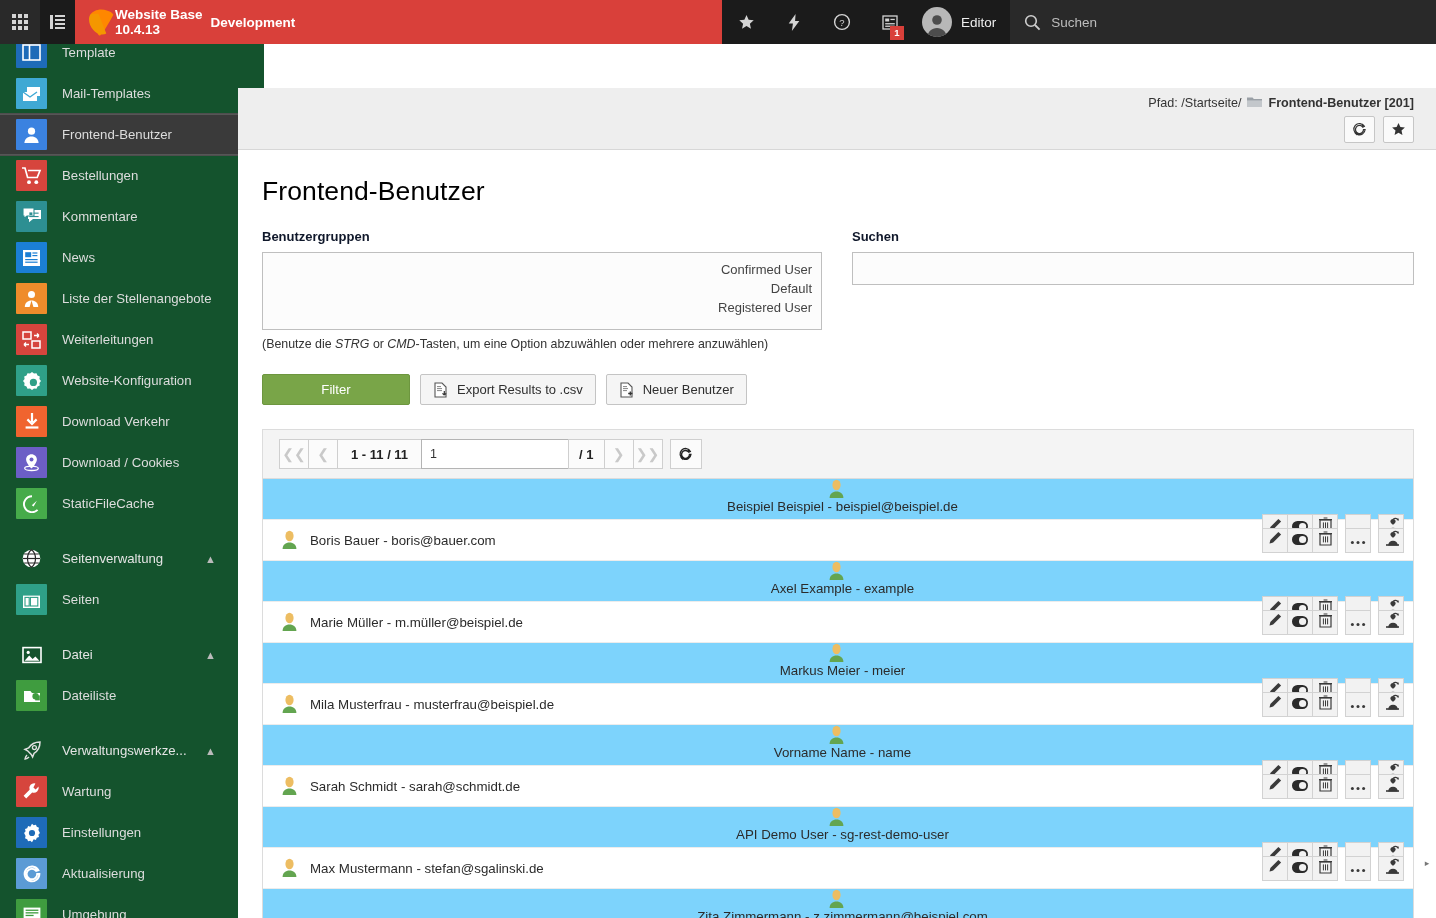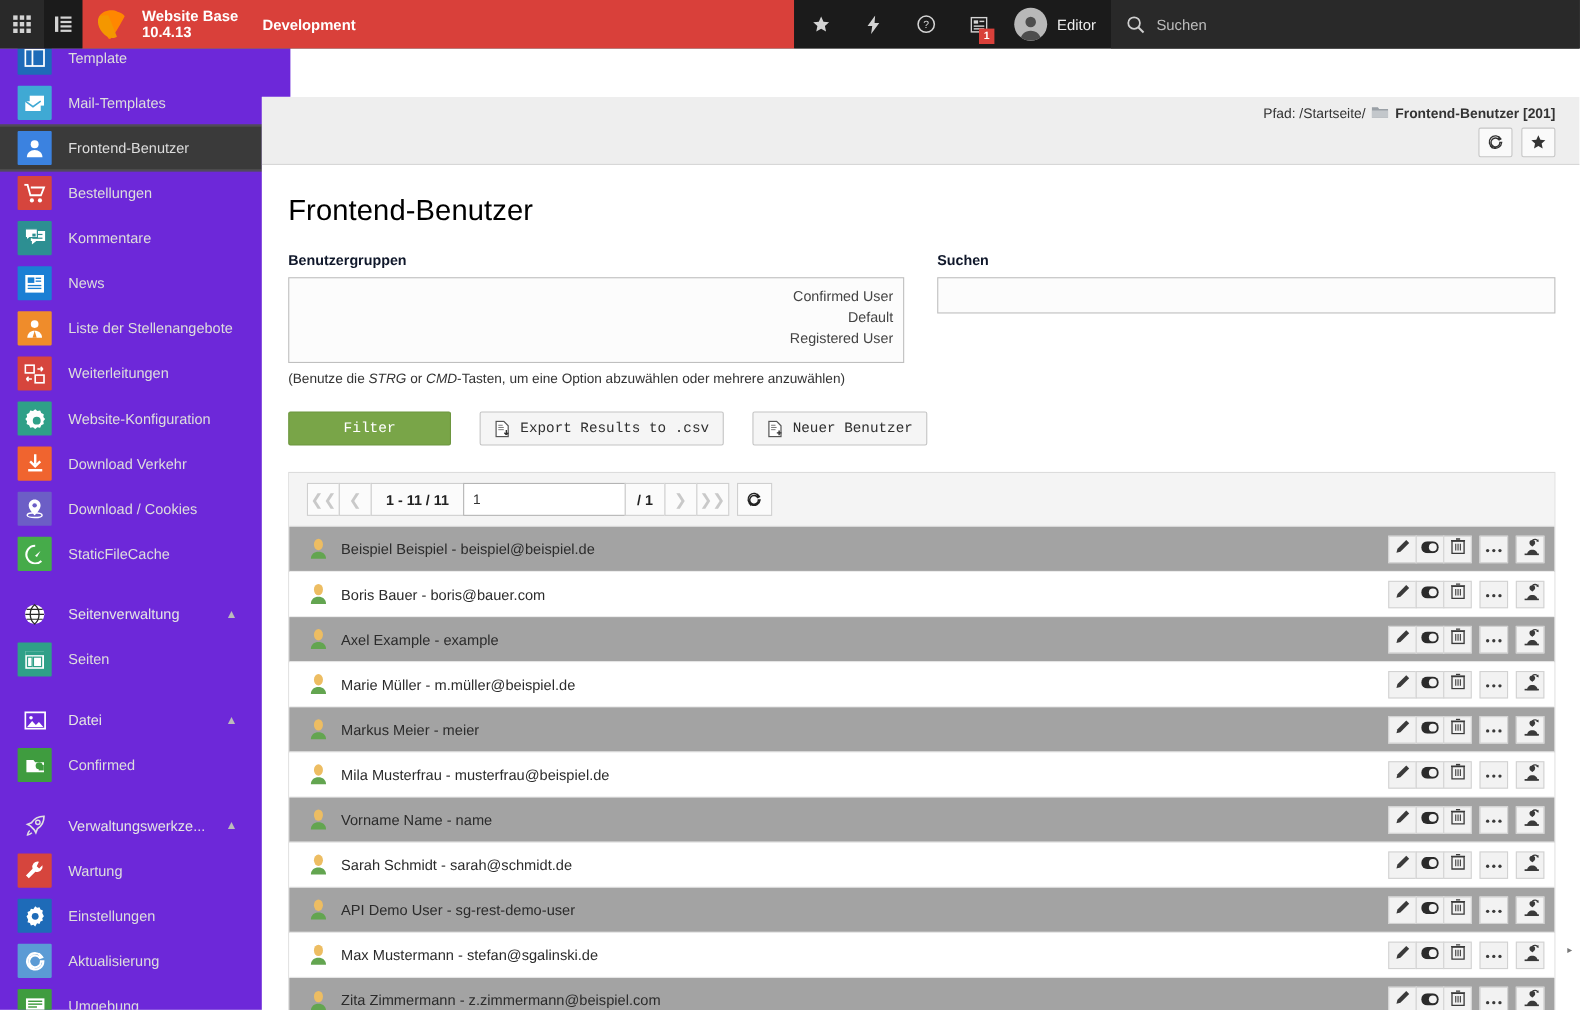--- a/index.html
+++ b/index.html
@@ -33,21 +33,21 @@
   .list-icon i { position: absolute; left: 5px; height: 2px; width: 10px; background: #d4d4d4; }
   .list-icon i:nth-child(1){top:0}.list-icon i:nth-child(2){top:4px}
   .list-icon i:nth-child(3){top:8px}.list-icon i:nth-child(4){top:12px}
   .list-icon b { position:absolute; left:0; top:0; width:3px; height:14px; background:#d4d4d4;}
 
   .tb-brand {
     background: #d9403a;
     display: flex; align-items: center;
     padding: 0 14px 0 14px;
     min-width: 647px;
-    gap: 14px;
+    gap: 0;
   }
   .typo3-logo { width: 26px; height: 28px; flex: none; }
   .brand-title {
     color: #fff; font-size: 13.5px; font-weight: bold; line-height: 15px;
     white-space: pre-line;
   }
   .brand-ctx { color: #fff; font-size: 13.5px; font-weight: bold; margin-left: 8px;}
 
   .tb-right { flex: 1; display: flex; align-items: stretch; background:#1b1b1b; }
   .tb-btn {
@@ -64,21 +64,21 @@
     width:30px;height:30px;border-radius:50%;background:#b8b8b8;
     display:flex;align-items:flex-end;justify-content:center;overflow:hidden;flex:none;
   }
   .tb-user-name { color:#eee; font-size:13.5px; }
   .tb-search { display:flex; align-items:center; gap:10px; padding:0 14px; background:#292929; flex:1; cursor:text;}
   .tb-search-label { color:#bdbdbd; font-size:13.5px; }
 
   
   .sidebar {
     position:absolute; top:44px; left:0; width:264px; height:874px;
-    background:#6d28d9; overflow:hidden;
+    background:#14532d; overflow:hidden;
   }
   .nav-scroll { position:absolute; top:-12px; left:0; width:238px; }
   .nav-item {
     display:flex; align-items:center; gap:15px;
     height:41px; padding-left:16px; cursor:pointer; position:relative;
   }
   .nav-item.active {
     background:#3a3a3a; border:1px solid #565656; border-left:none; border-right:none;
     outline:1px solid #4e4e4e;
   }
@@ -130,21 +130,21 @@
     width:100%; height:78px; border:1px solid #bfbfbf; background:#fcfcfc;
     padding:7px 9px; overflow:hidden;
   }
   .ms-option { font-size:13px; color:#444; line-height:19px; cursor:pointer;text-align:right; }
   .fl-hint { font-size:12.4px; color:#333; margin-top:7px; display:block; }
   .text-input {
     width:100%; height:33px; border:1px solid #bfbfbf; background:#fcfcfc;
     padding:0 9px; font-size:13px; font-family:"Liberation Sans", sans-serif; color:#333;
   }
 
-  .btn-row { display:flex; gap:26px; margin-top:23px;font-family:Liberation Mono, monospace; }
+  .btn-row { display:flex; gap:10px; margin-top:23px; }
   .btn {
     height:31px; border:1px solid #c4c4c4; background:#f5f5f5; border-radius:2px;
     display:flex; align-items:center; gap:8px; padding:0 12px;
     font-size:13px; color:#2f2f2f; cursor:pointer;
   }
   .btn-filter {
     background:#79a548; border-color:#6d963f; color:#fff; width:148px;
     justify-content:center; font-size:13.2px;
   }
 
@@ -175,21 +175,21 @@
   .pg-refresh {
     width:32px;height:30px;border:1px solid #cfcfcf;background:#fbfbfb;margin-left:7px;
     display:flex;align-items:center;justify-content:center;cursor:pointer;color:#222;
   }
 
   .row {
     display:flex; align-items:center; height:41px;
     border-bottom:1px solid #ececec; padding-left:18px; padding-right:9px;
   }
   .row:last-of-type{border-bottom:none}
-  .row.odd { background:#a3a3a3; }
+  .row.odd { background:#7dd3fc;flex-direction:column; }
   .row.even { background:#fff; }
   .row-user-ico { width:17px;height:20px;flex:none;margin-right:12px; }
   .row-label { font-size:13.3px; color:#2b2b2b; }
   .row-actions { margin-left:auto; display:flex; align-items:center; gap:0; }
   .act-grp { display:flex; }
   .act {
     width:26px;height:25px;border:1px solid #d2d2d2;background:#f2f2f2;
     display:flex;align-items:center;justify-content:center;margin-left:-1px;cursor:pointer;
     color:#2f2f2f;
   }
@@ -443,21 +443,21 @@
         <span class="chev">▲</span>
       </div>
       <div class="nav-item">
         <span class="nav-ico" style="background:#3f9c3f">
           <svg width="20" height="17" viewBox="0 0 20 17">
             <path d="M2 4h6.4l1.6 2H18v9H2z" fill="#fff"></path>
             <circle cx="13.6" cy="9.2" r="3.2" fill="#3f9c3f"></circle>
             <rect x="13.2" y="8.4" width="4.6" height="5" fill="#3f9c3f"></rect>
           </svg>
         </span>
-        <span class="nav-label">Confirmed</span>
+        <span class="nav-label">Dateiliste</span>
       </div>
       <div class="nav-section">
         <span class="nav-ico">
           <svg width="21" height="21" viewBox="0 0 21 21">
             <path d="M19 2c-5 0-9 2.2-11.4 6L4 9.4l2.6 1.4 3.6 3.6 1.4 2.6 1.4-3.6C16.8 11 19 7 19 2z" fill="none" stroke="#e0e0e0" stroke-width="1.5"></path>
             <circle cx="13.4" cy="7.6" r="2" fill="none" stroke="#e0e0e0" stroke-width="1.3"></circle>
             <path d="M6 15c-1.6 1.6-2 4-2 4s2.4-.4 4-2" fill="none" stroke="#e0e0e0" stroke-width="1.4"></path>
           </svg>
         </span>
         <span class="nav-label">Verwaltungswerkze...</span>

